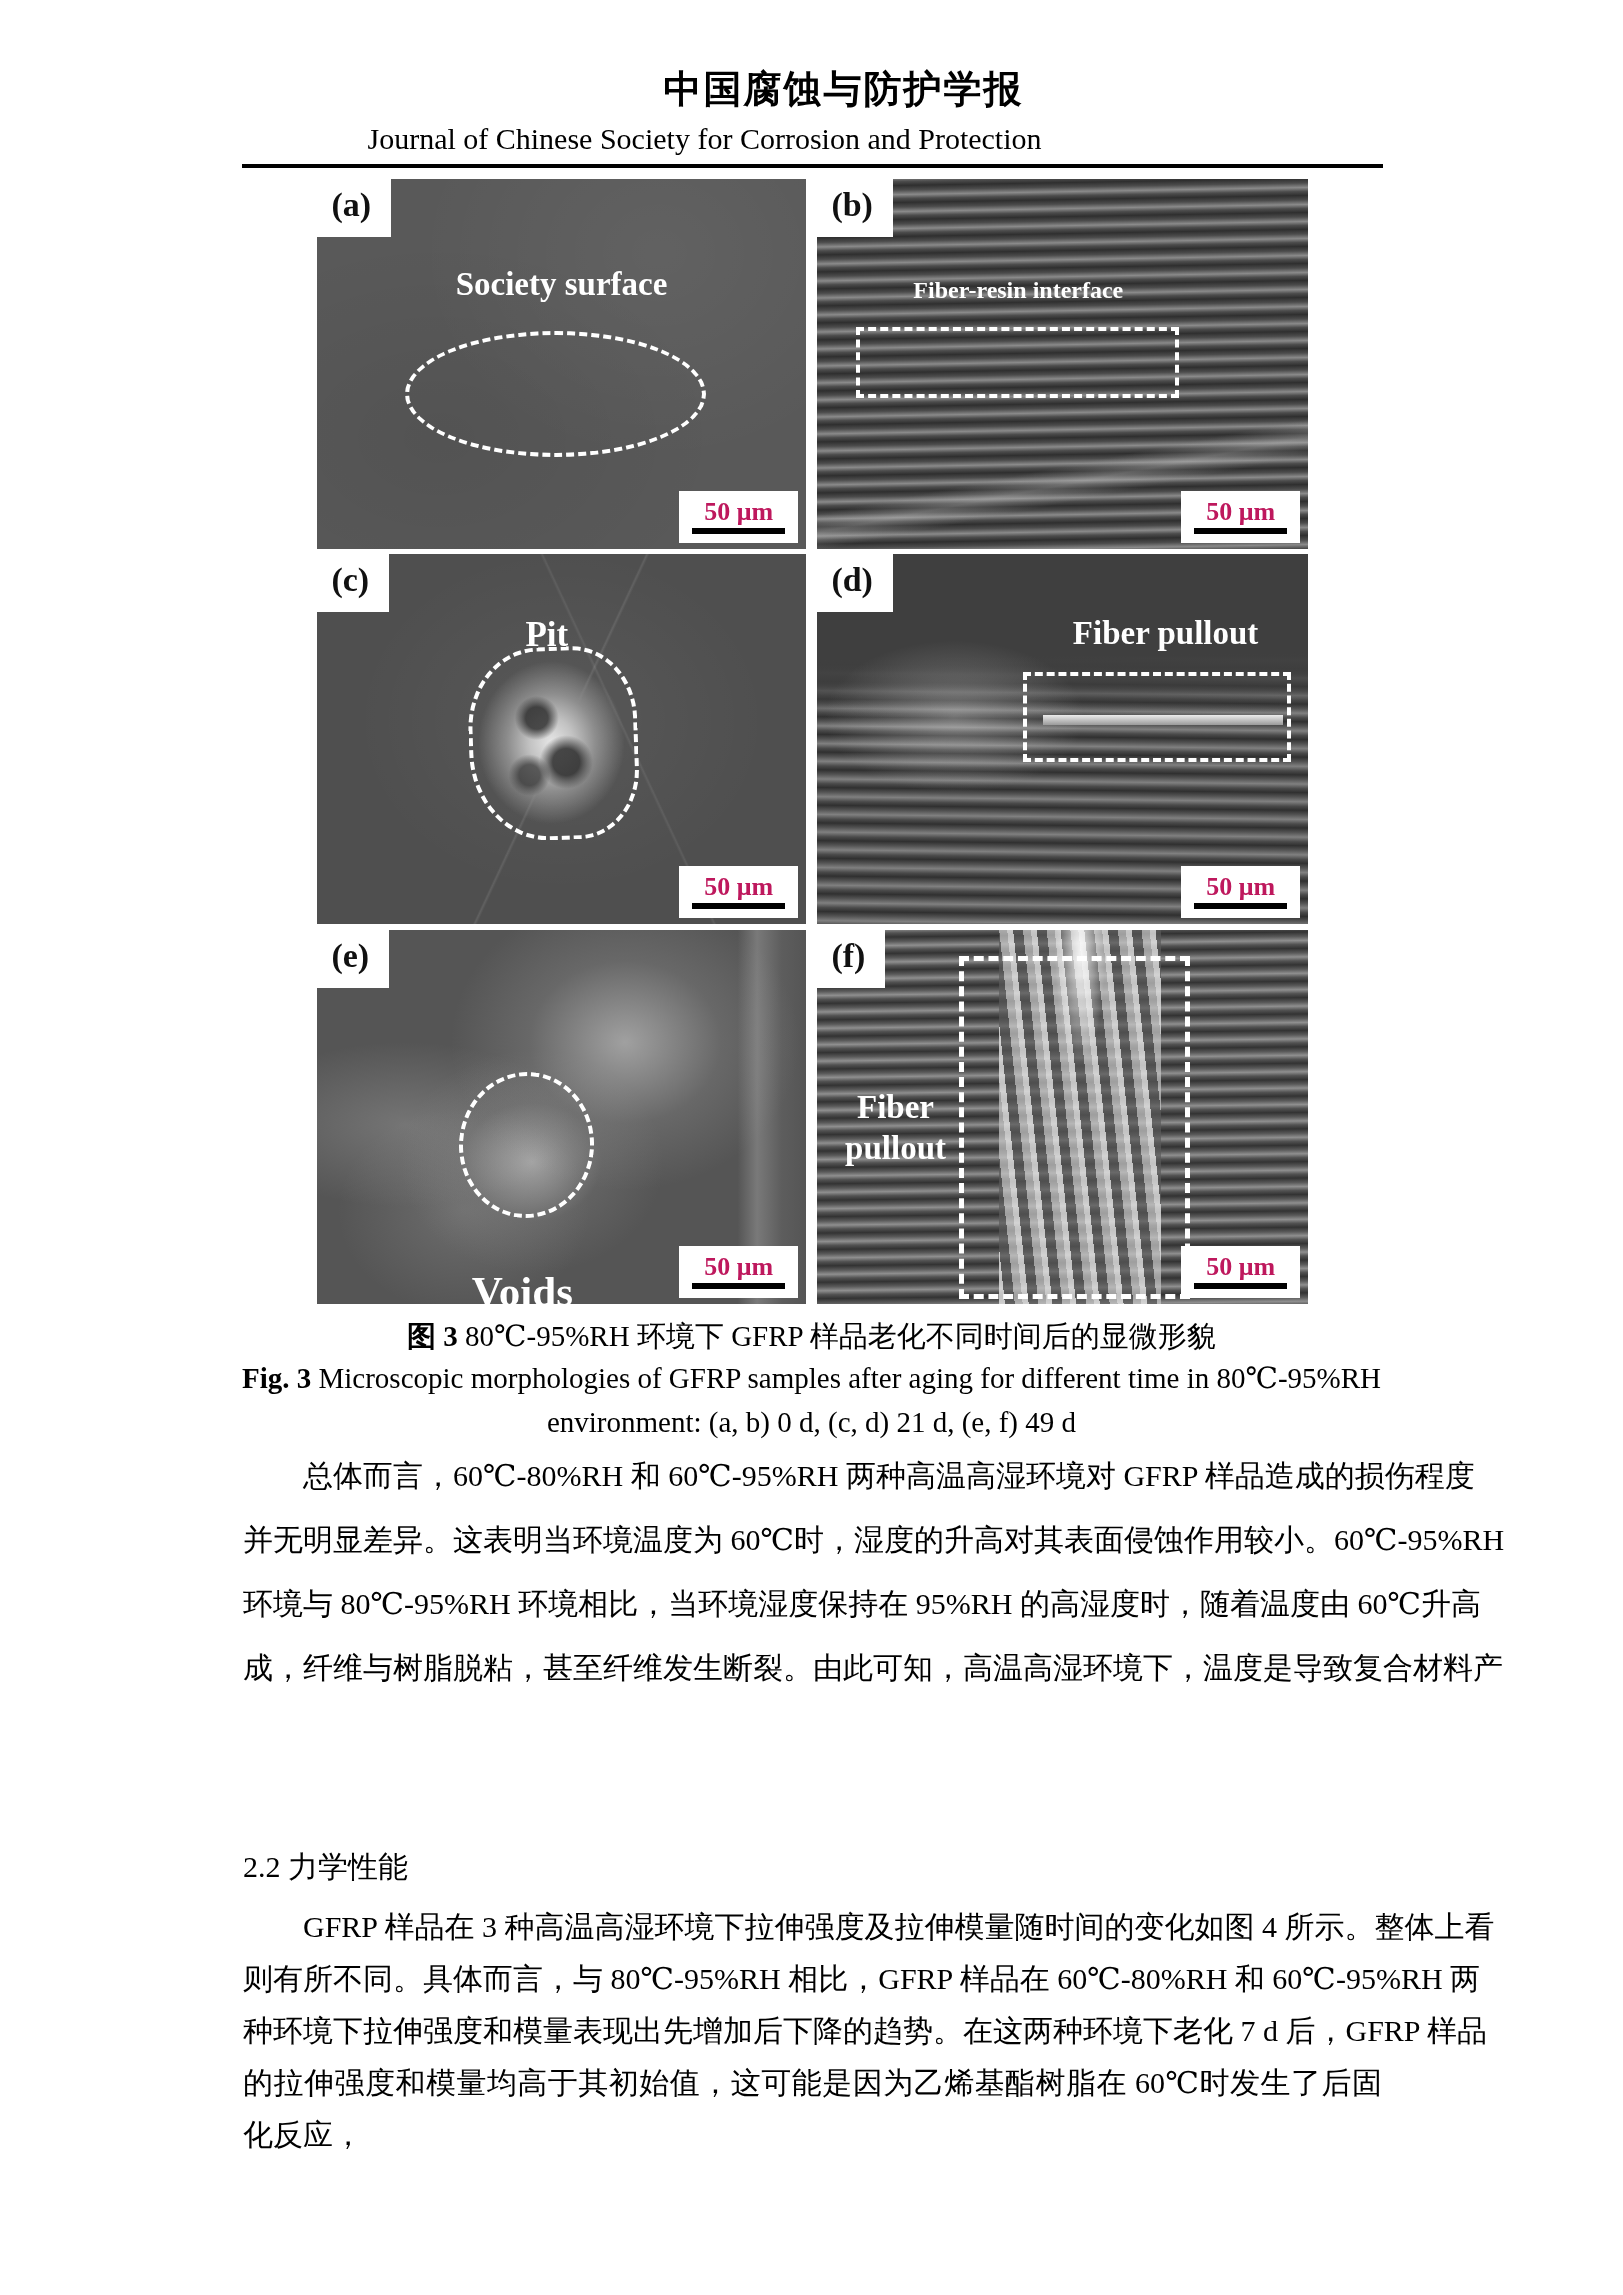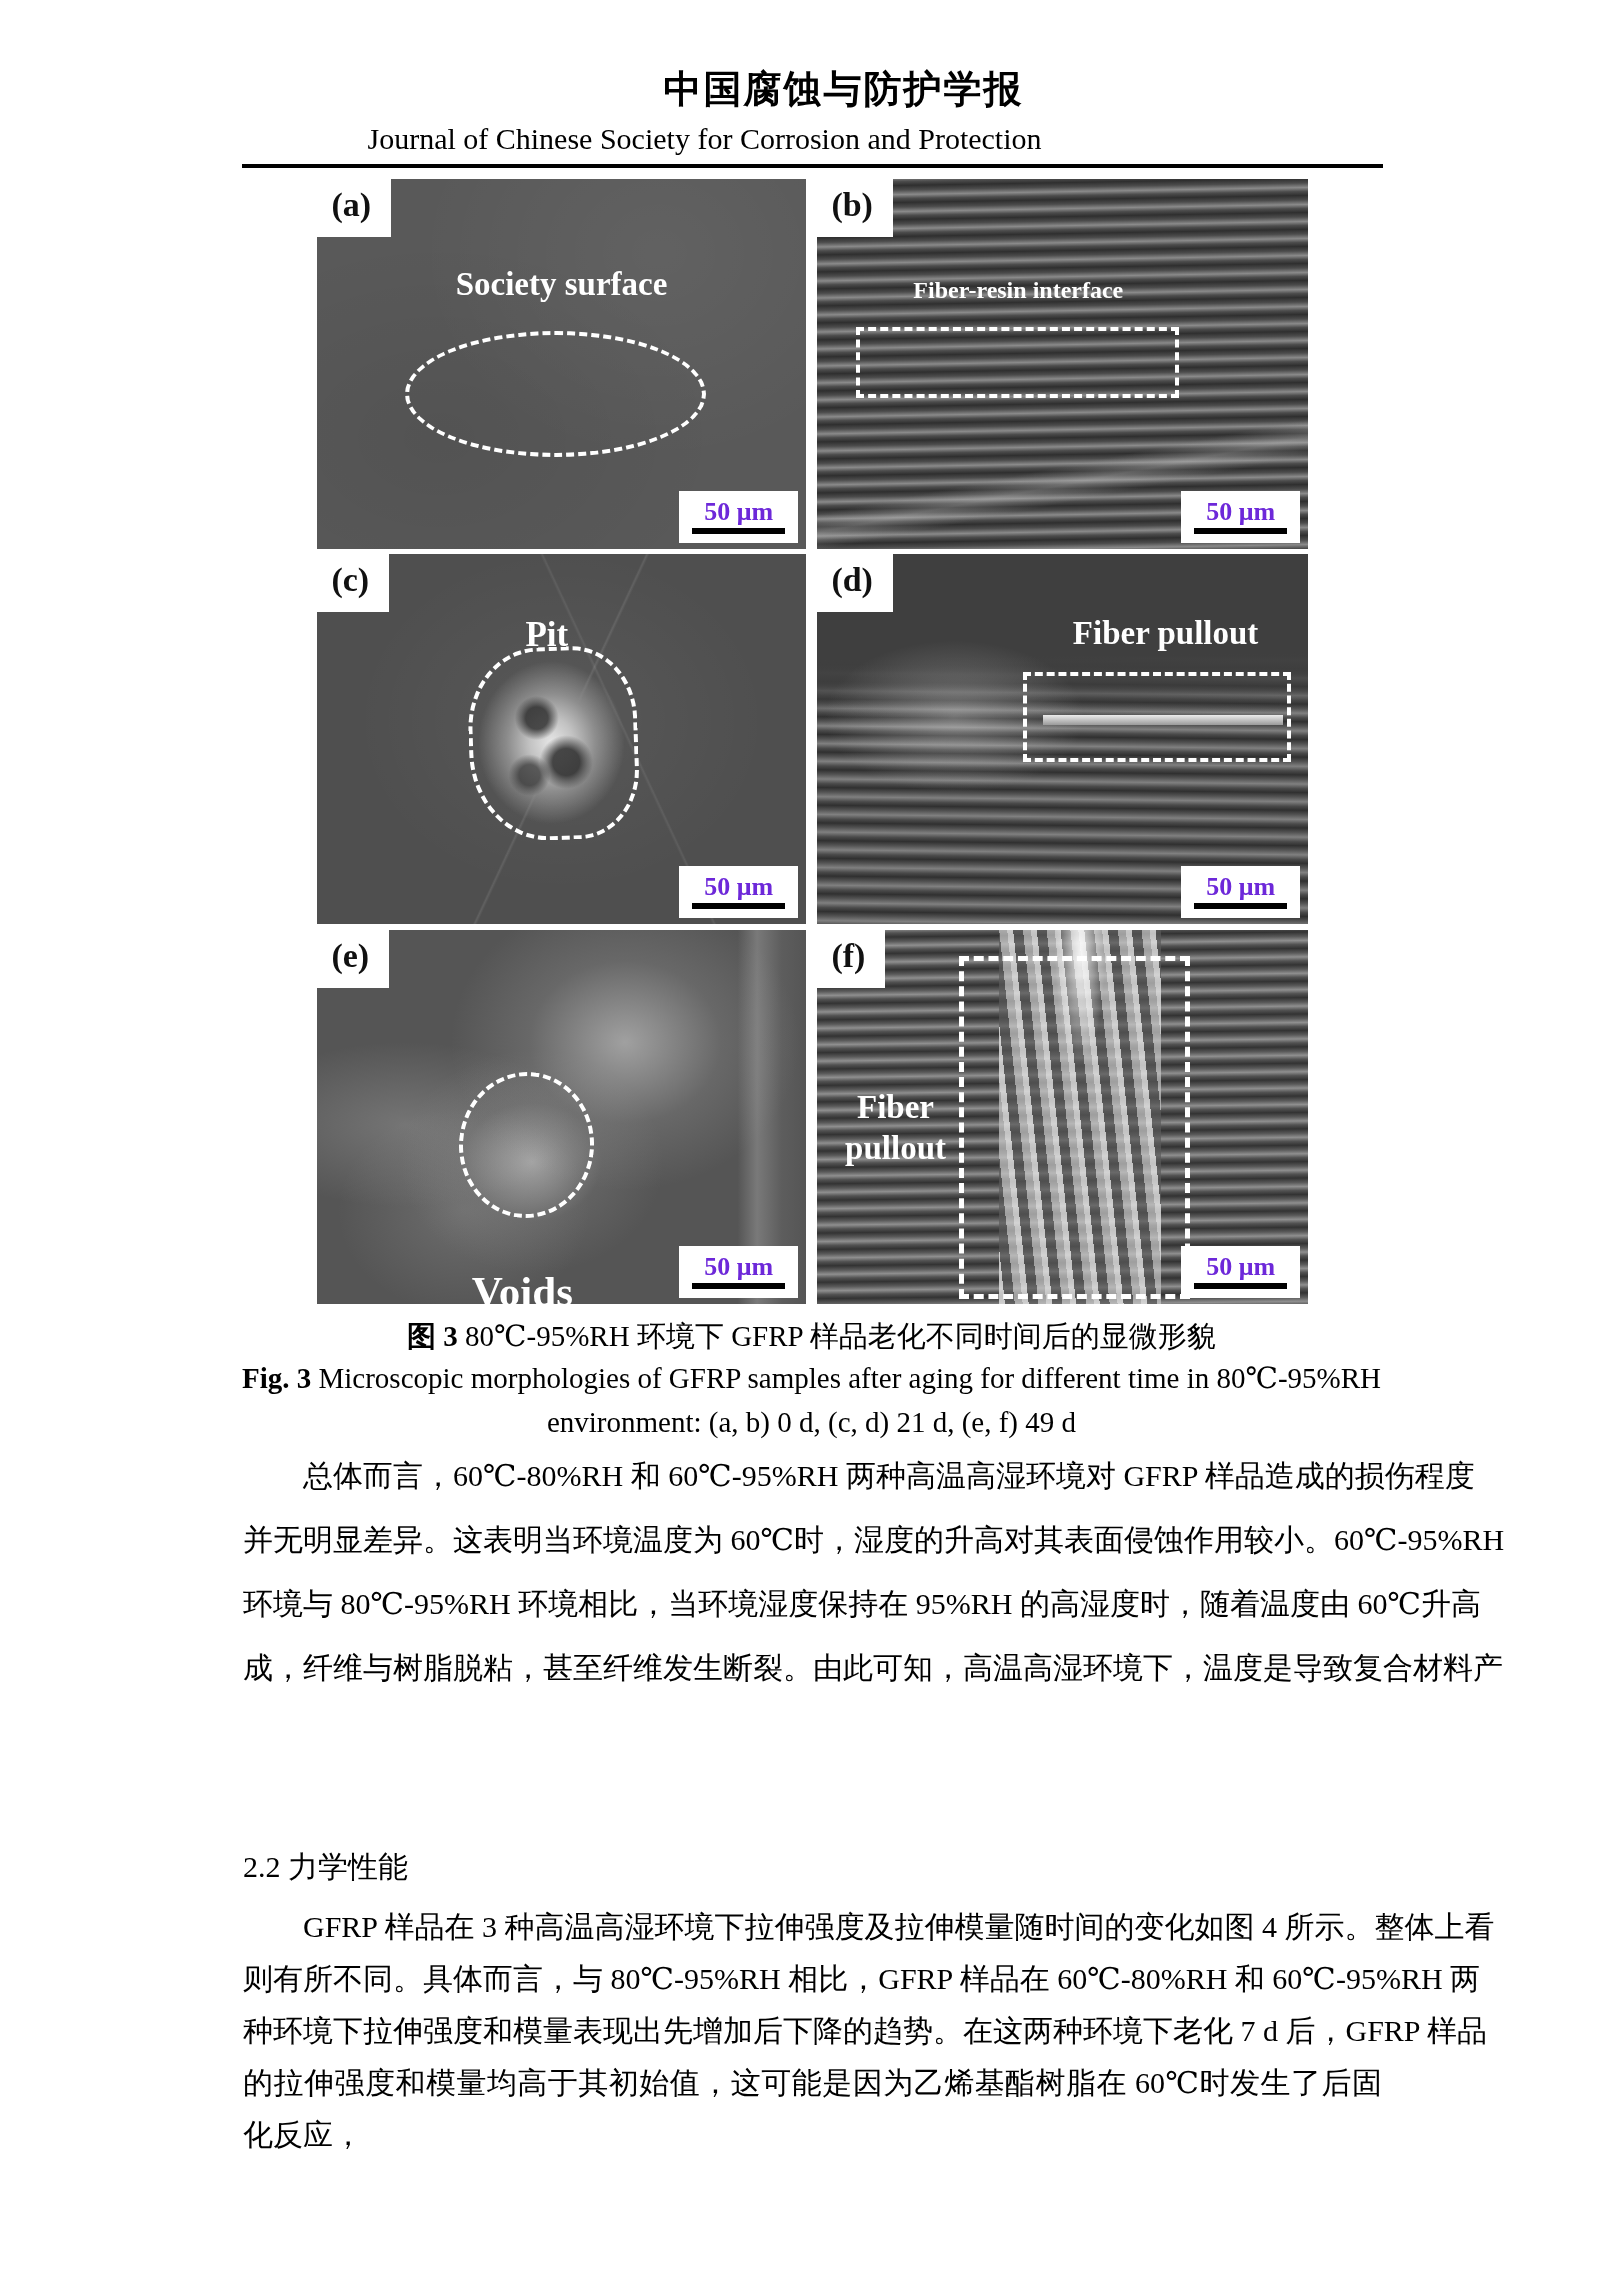--- a/index.html
+++ b/index.html
@@ -60,21 +60,21 @@
   .d-fiber{position:absolute;left:46%;top:43.5%;width:49%;height:2.6%;
     background:linear-gradient(180deg,#ececec,#9a9a9a);}
 
   .plabel{position:absolute;left:0;top:0;background:#fff;color:#111;
     font-weight:bold;font-size:34px;line-height:1;padding:9.2px 19.6px 14.4px 14.4px;}
   .anno{position:absolute;color:#fff;font-weight:bold;text-align:center;line-height:1.25;}
   .dash{position:absolute;border:4.6px dashed #ffffff;}
   .ell{border-radius:50%;}
   .scalebox{position:absolute;right:7.9px;bottom:6.5px;background:#fff;width:119px;height:52px;
     display:flex;flex-direction:column;align-items:center;justify-content:center;}
-  .scalebox .txt{font-weight:bold;font-size:26px;line-height:1;color:#6d28d9;}
+  .scalebox .txt{font-weight:bold;font-size:26px;line-height:1;color:#be185d;}
   .scalebox .bar{width:93px;height:5.9px;background:#000;margin-top:3.3px;}
 
   
   .cap{left:0;width:1623px;text-align:center;font-size:29px;}
   .cap b{font-weight:bold;margin-top:22px;}
   .cap-zh{top:1317px;}
   .cap-en1{top:1361px;}
   .cap-en2{top:1406px;}
 
   

